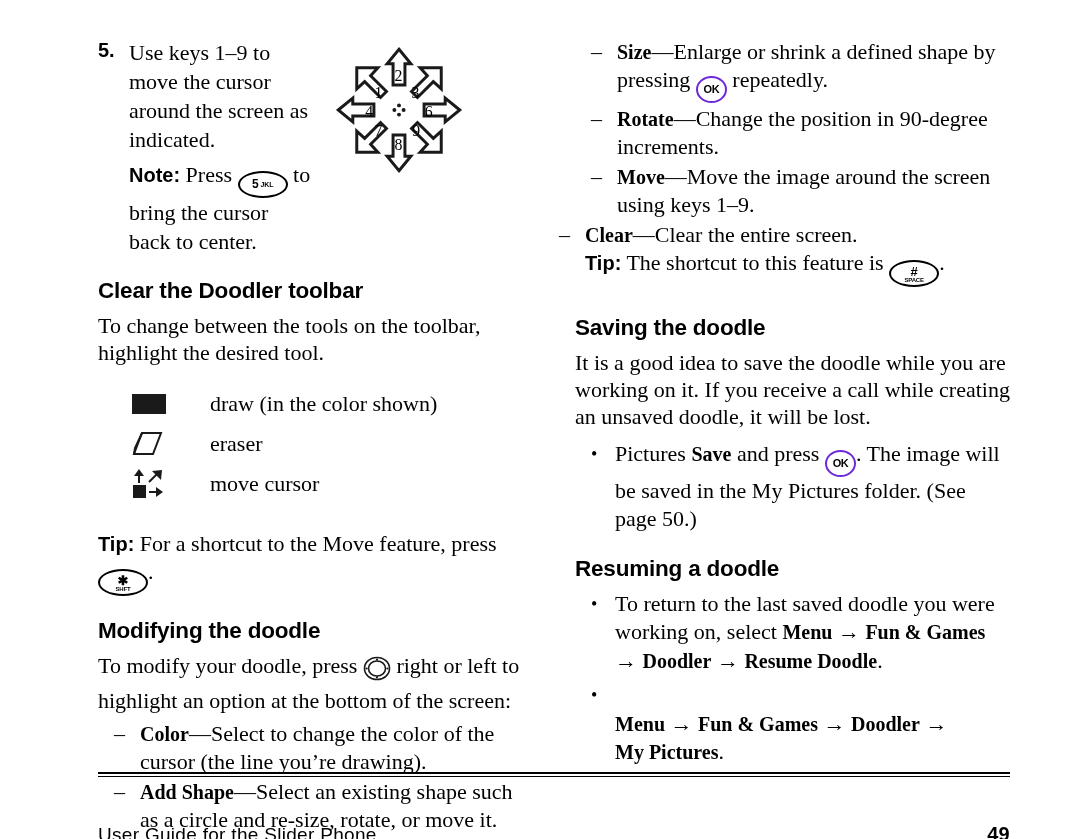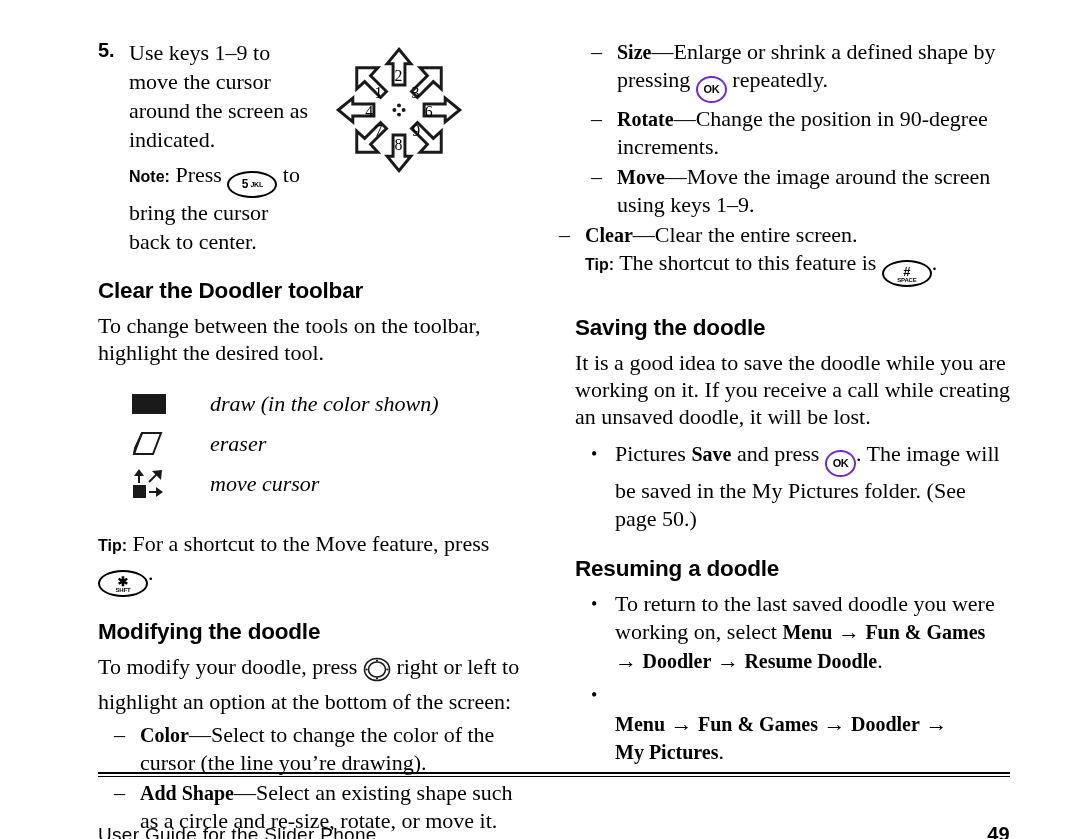--- a/index.html
+++ b/index.html
@@ -48,21 +48,21 @@
     margin: 0 0 4px 0;
   }
   .bold-sans {
     font-family: Liberation Serif, serif;
     font-weight: bold;
     font-size: 20px;
   }
   .note-label, .tip-label {
     font-family: "Liberation Sans", sans-serif;
     font-weight: bold;
-    font-size: 16px;
+    font-size: 20px;
   }
 
   
   .step {
     display: flex;
     gap: 9px;
   }
   .step-num {
     font-family: "Liberation Sans", sans-serif;
     font-weight: bold;
@@ -118,21 +118,20 @@
     width: 10px;
     flex: none;
     font-size: 18px;
     line-height: 28px;
   }
   .li-text { flex: 1; }
 
   
   .tools {
     margin: 18px 0 12px 34px;
-    font-style: italic;
   }
   .tool-row {
     display: flex;
     align-items: center;
     height: 40px;
   }
   .tool-icon {
     width: 78px;
     flex: none;
     display: flex;

